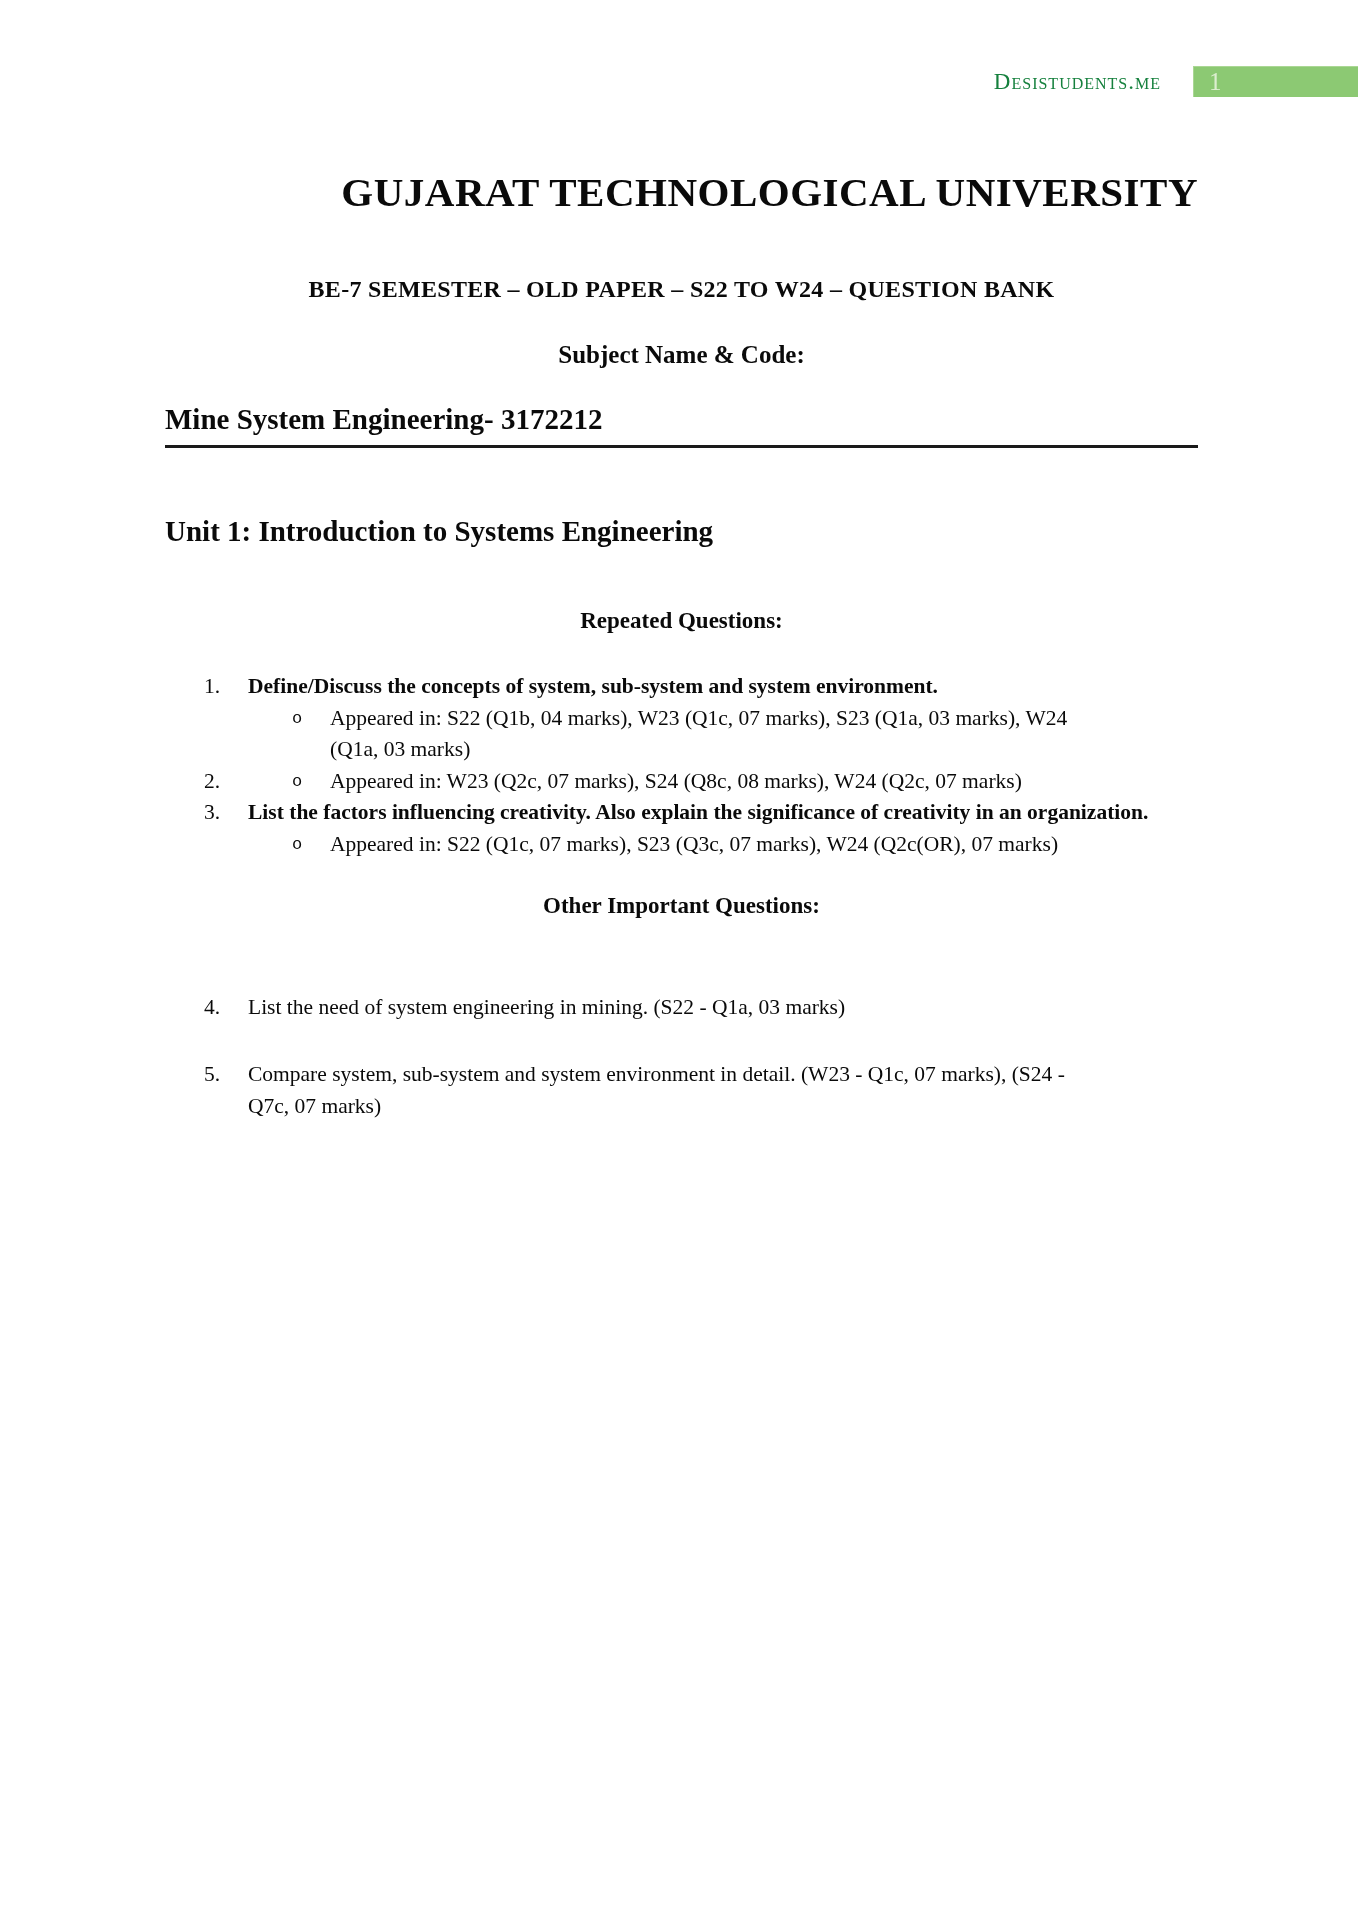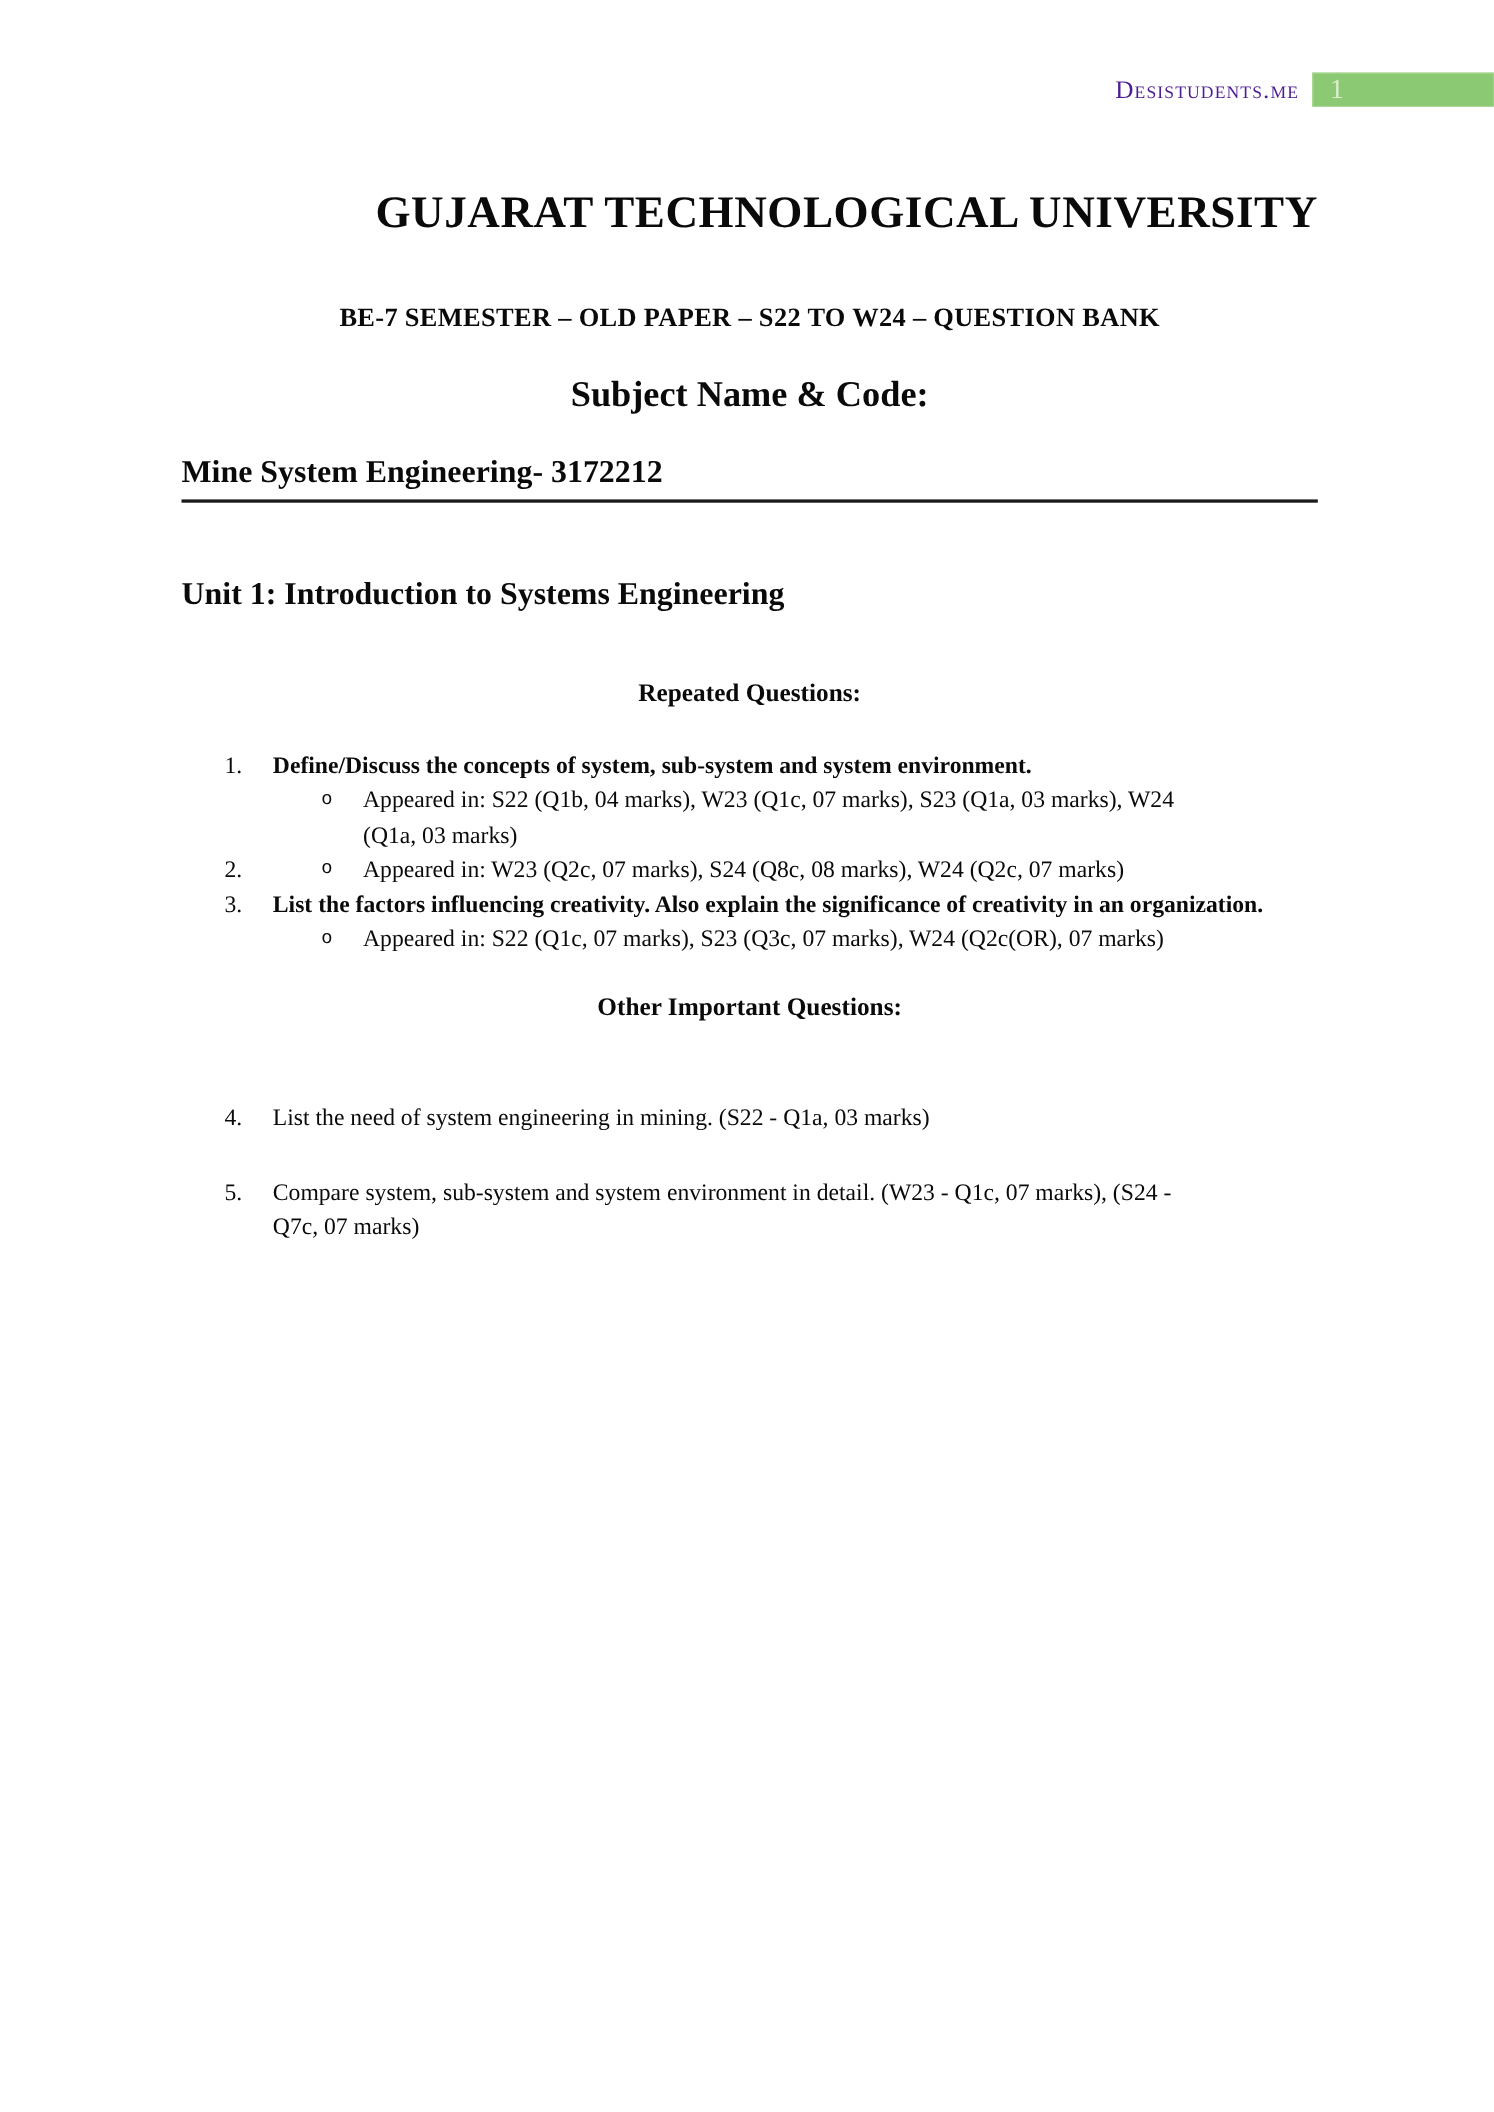--- a/index.html
+++ b/index.html
@@ -13,22 +13,22 @@
   .page { position: relative; width: 1358px; height: 1920px; background: #ffffff; }
 
   
   .header {
     position: absolute; top: 66px; left: 0; right: 0;
     display: flex; justify-content: flex-end; align-items: center;
   }
   .site-name {
     font-variant: small-caps;
     font-size: 23px; letter-spacing: 1px;
-    color: #4c1d95;
-    margin-right: 12px;
+    color: #15803d;
+    margin-right: 32px;
     line-height: 31px;
   }
   .page-badge {
     width: 165px; height: 31px;
     background: #8cc973;
     border-top: 1px solid #aad794;
     border-left: 1px solid #aad794;
     box-sizing: border-box;
     color: #ddeed0;
     font-size: 25px; line-height: 29px;
@@ -40,21 +40,21 @@
 
   .univ-title {
     font-size: 41px; font-weight: bold; text-align: right;
     margin: 0; line-height: 1.2; letter-spacing: 0.5px;
   }
   .banner {
     font-size: 24px; font-weight: bold; text-align: center;
     margin: 58px 0 0 0; line-height: 1.2; letter-spacing: 0.3px;
   }
   .subject-label {
-    font-size: 33px; font-weight: bold; text-align: center;
+    font-size: 25px; font-weight: bold; text-align: center;
     margin: 36px 0 0 0; line-height: 1.2;
   }
   .subject-name {
     font-size: 29px; font-weight: bold; text-align: left;
     margin: 32px 0 0 0; line-height: 1.2;
     padding-bottom: 8px;
     border-bottom: 3px solid #1a1a1a;
   }
   .unit-title {
     font-size: 29px; font-weight: bold; 

